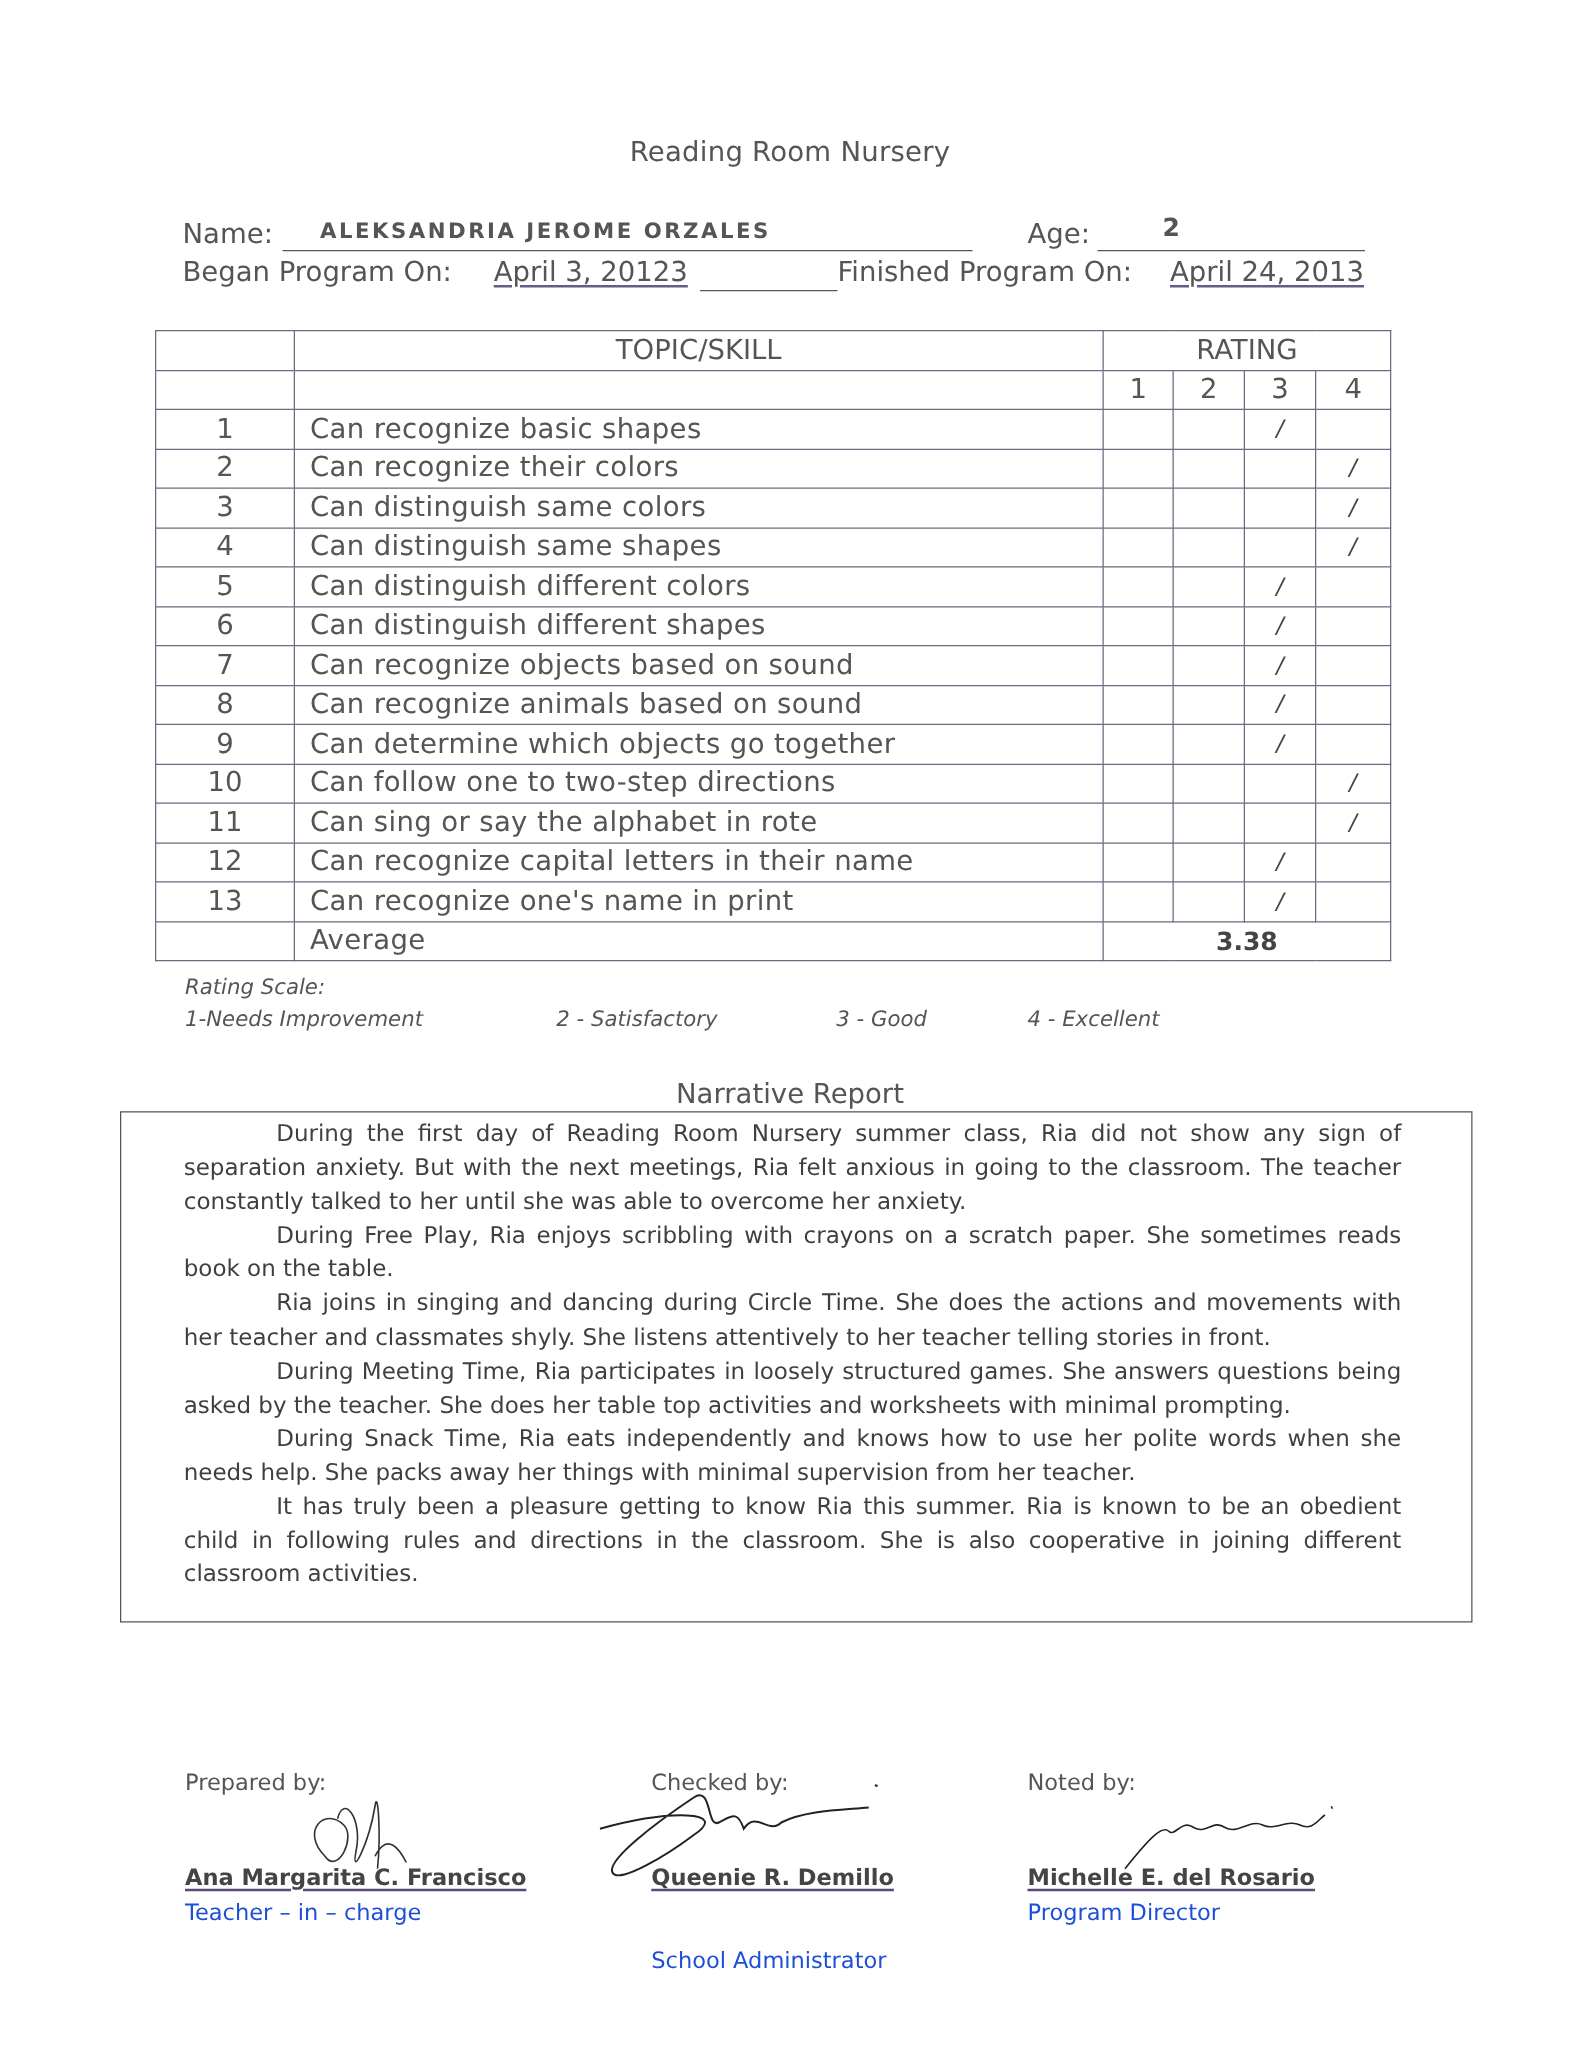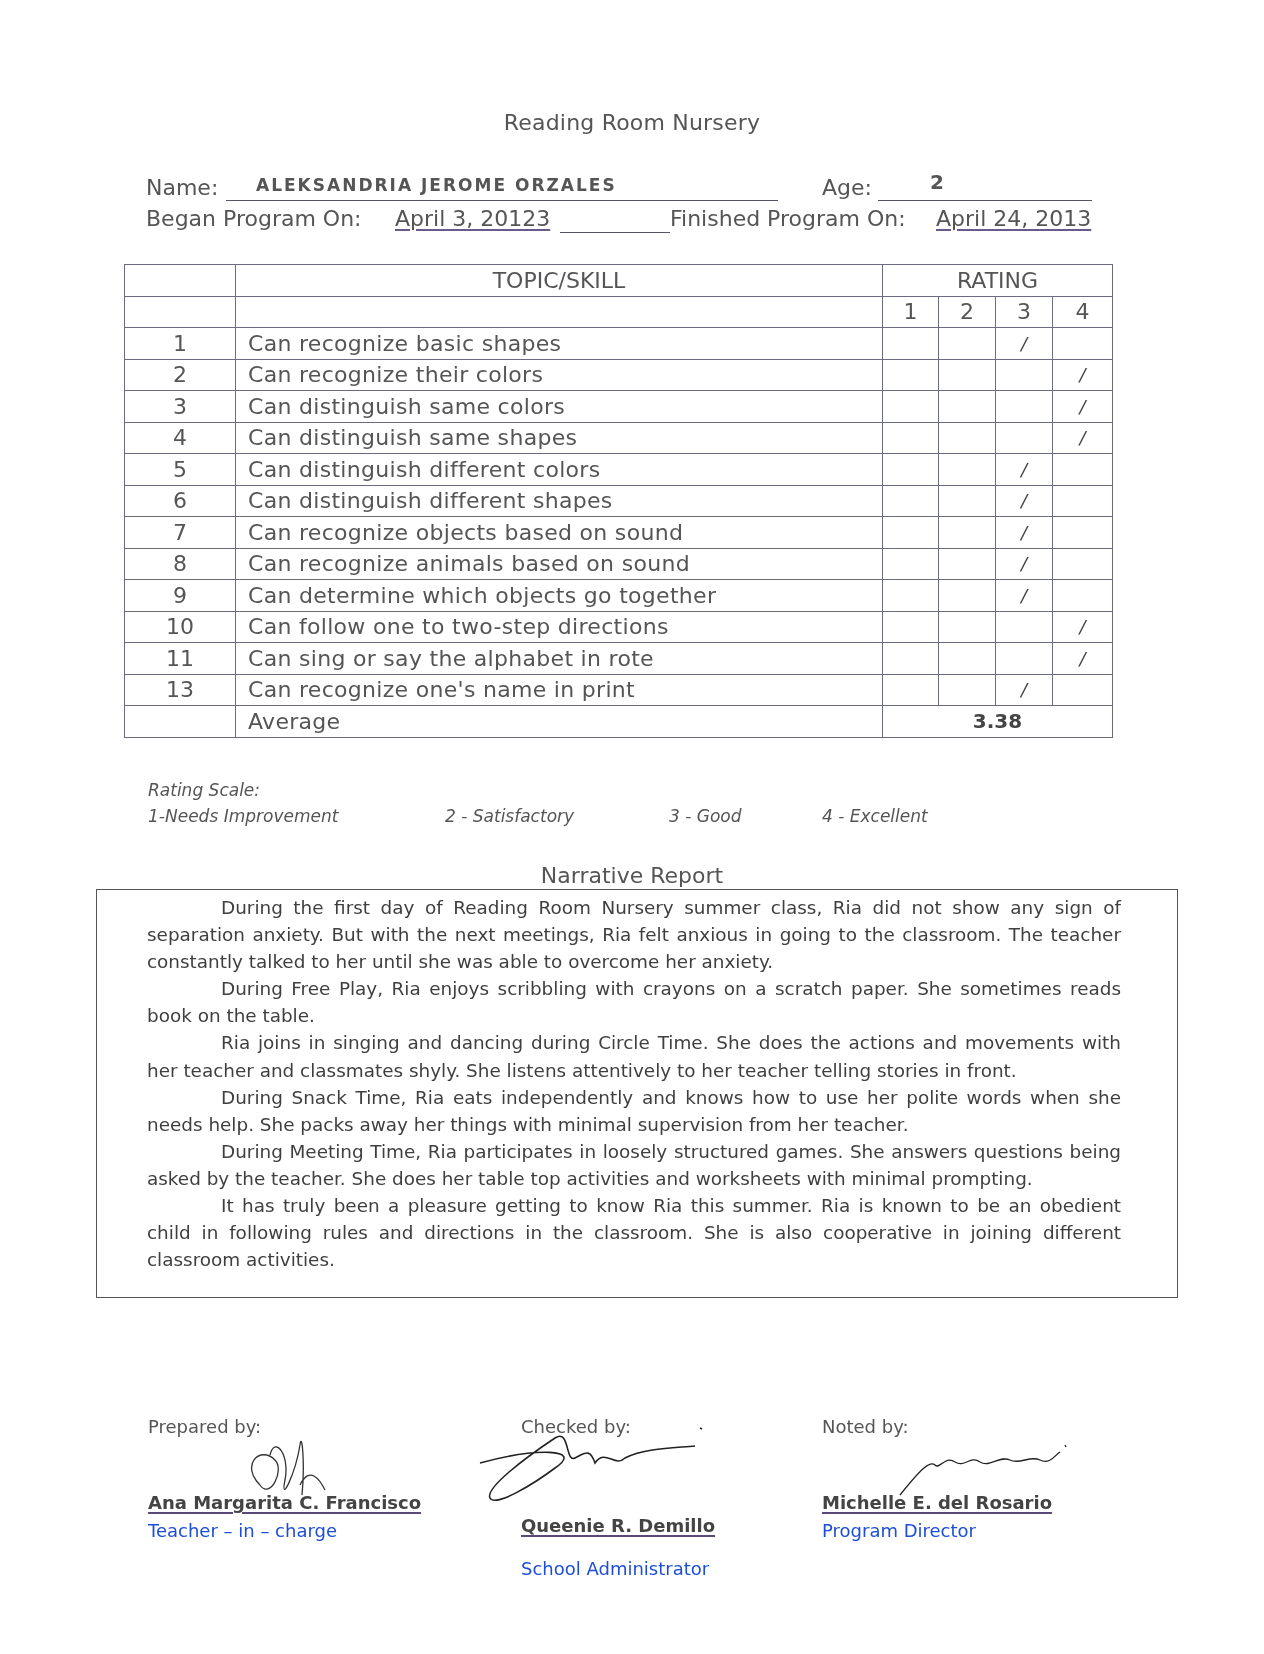--- a/index.html
+++ b/index.html
@@ -158,20 +158,28 @@
       </tr>
       <tr>
         <td class="num">11</td>
         <td class="skill">Can sing or say the alphabet in rote</td>
         <td class="r"></td>
         <td class="r"></td>
         <td class="r"></td>
         <td class="r">/</td>
       </tr>
       <tr>
+        <td class="num">12</td>
+        <td class="skill">Can recognize capital letters in their name</td>
+        <td class="r"></td>
+        <td class="r"></td>
+        <td class="r">/</td>
+        <td class="r"></td>
+      </tr>
+      <tr>
         <td class="num">13</td>
         <td class="skill">Can recognize one's name in print</td>
         <td class="r"></td>
         <td class="r"></td>
         <td class="r">/</td>
         <td class="r"></td>
       </tr>
       <tr>
         <td></td>
         <td class="skill">Average</td>
@@ -185,39 +193,39 @@
 <div class="abs scale-item" style="left:445px;">2 - Satisfactory</div>
 <div class="abs scale-item" style="left:669px;">3 - Good</div>
 <div class="abs scale-item" style="left:822px;">4 - Excellent</div>
 
 <div class="abs narr-title">Narrative Report</div>
 <div class="abs narr-box">
   <div class="narr-text">
     <p>During the first day of Reading Room Nursery summer class, Ria did not show any sign of separation anxiety. But with the next meetings, Ria felt anxious in going to the classroom. The teacher constantly talked to her until she was able to overcome her anxiety.</p>
     <p>During Free Play, Ria enjoys scribbling with crayons on a scratch paper. She sometimes reads book on the table.</p>
     <p>Ria joins in singing and dancing during Circle Time. She does the actions and movements with her teacher and classmates shyly. She listens attentively to her teacher telling stories in front.</p>
+    <p>During Meeting Time, Ria participates in loosely structured games. She answers questions being asked by the teacher. She does her table top activities and worksheets with minimal prompting.</p>
     <p>During Snack Time, Ria eats independently and knows how to use her polite words when she needs help.  She packs away her things with minimal supervision from her teacher.</p>
-    <p>During Meeting Time, Ria participates in loosely structured games. She answers questions being asked by the teacher. She does her table top activities and worksheets with minimal prompting.</p>
     <p>It has truly been a pleasure getting to know Ria this summer. Ria is known to be an obedient child in following rules and directions in the classroom. She is also cooperative in joining different classroom activities.</p>
   </div>
 </div>
 
 <div class="abs foot-label" style="left:148px;">Prepared by:</div>
 <div class="abs foot-label" style="left:521px;">Checked by:</div>
 <div class="abs foot-label" style="left:822px;">Noted by:</div>
 
 <svg class="sig" style="left:230px; top:1425px;" width="110" height="90" viewBox="0 0 110 90">
   <path d="M30 60 C 10 40, 30 20, 45 35 C 55 45, 40 75, 30 60 M40 30 C 45 10, 60 30, 55 55 C 50 80, 65 50, 70 20 C 72 5, 75 40, 72 70 M70 60 C 80 40, 90 55, 95 65" fill="none" stroke="#333" stroke-width="1.3"></path>
 </svg>
 <svg class="sig" style="left:475px; top:1418px;" width="240" height="100" viewBox="0 0 240 100">
   <path d="M5 45 C 60 30, 110 30, 80 50 C 60 65, 20 90, 15 80 C 10 70, 50 40, 80 20 C 95 10, 90 45, 100 40 C 110 35, 115 30, 120 45 C 130 30, 140 50, 150 40 C 170 30, 200 30, 220 28 M225 10 l2 1" fill="none" stroke="#222" stroke-width="1.6"></path>
 </svg>
 <svg class="sig" style="left:880px; top:1440px;" width="190" height="60" viewBox="0 0 190 60">
   <path d="M20 55 C 40 30, 50 20, 55 25 C 60 30, 65 15, 75 22 C 85 28, 90 15, 100 22 C 110 28, 120 15, 130 20 C 140 25, 150 15, 160 20 C 170 25, 175 15, 180 12 M185 5 l1 2" fill="none" stroke="#222" stroke-width="1.3"></path>
 </svg>
 
 <div class="abs foot-name" style="left:148px;">Ana Margarita C. Francisco</div>
-<div class="abs foot-name" style="left:521px;margin-top:23px;">Queenie R. Demillo</div>
+<div class="abs foot-name" style="left:521px;">Queenie R. Demillo</div>
 <div class="abs foot-name" style="left:822px;">Michelle E. del Rosario</div>
 
 <div class="abs foot-role" style="left:148px;">Teacher – in – charge</div>
 <div class="abs foot-role" style="left:521px;margin-top:38px;">School Administrator</div>
 <div class="abs foot-role" style="left:822px;">Program Director</div>
 
 </body></html>

